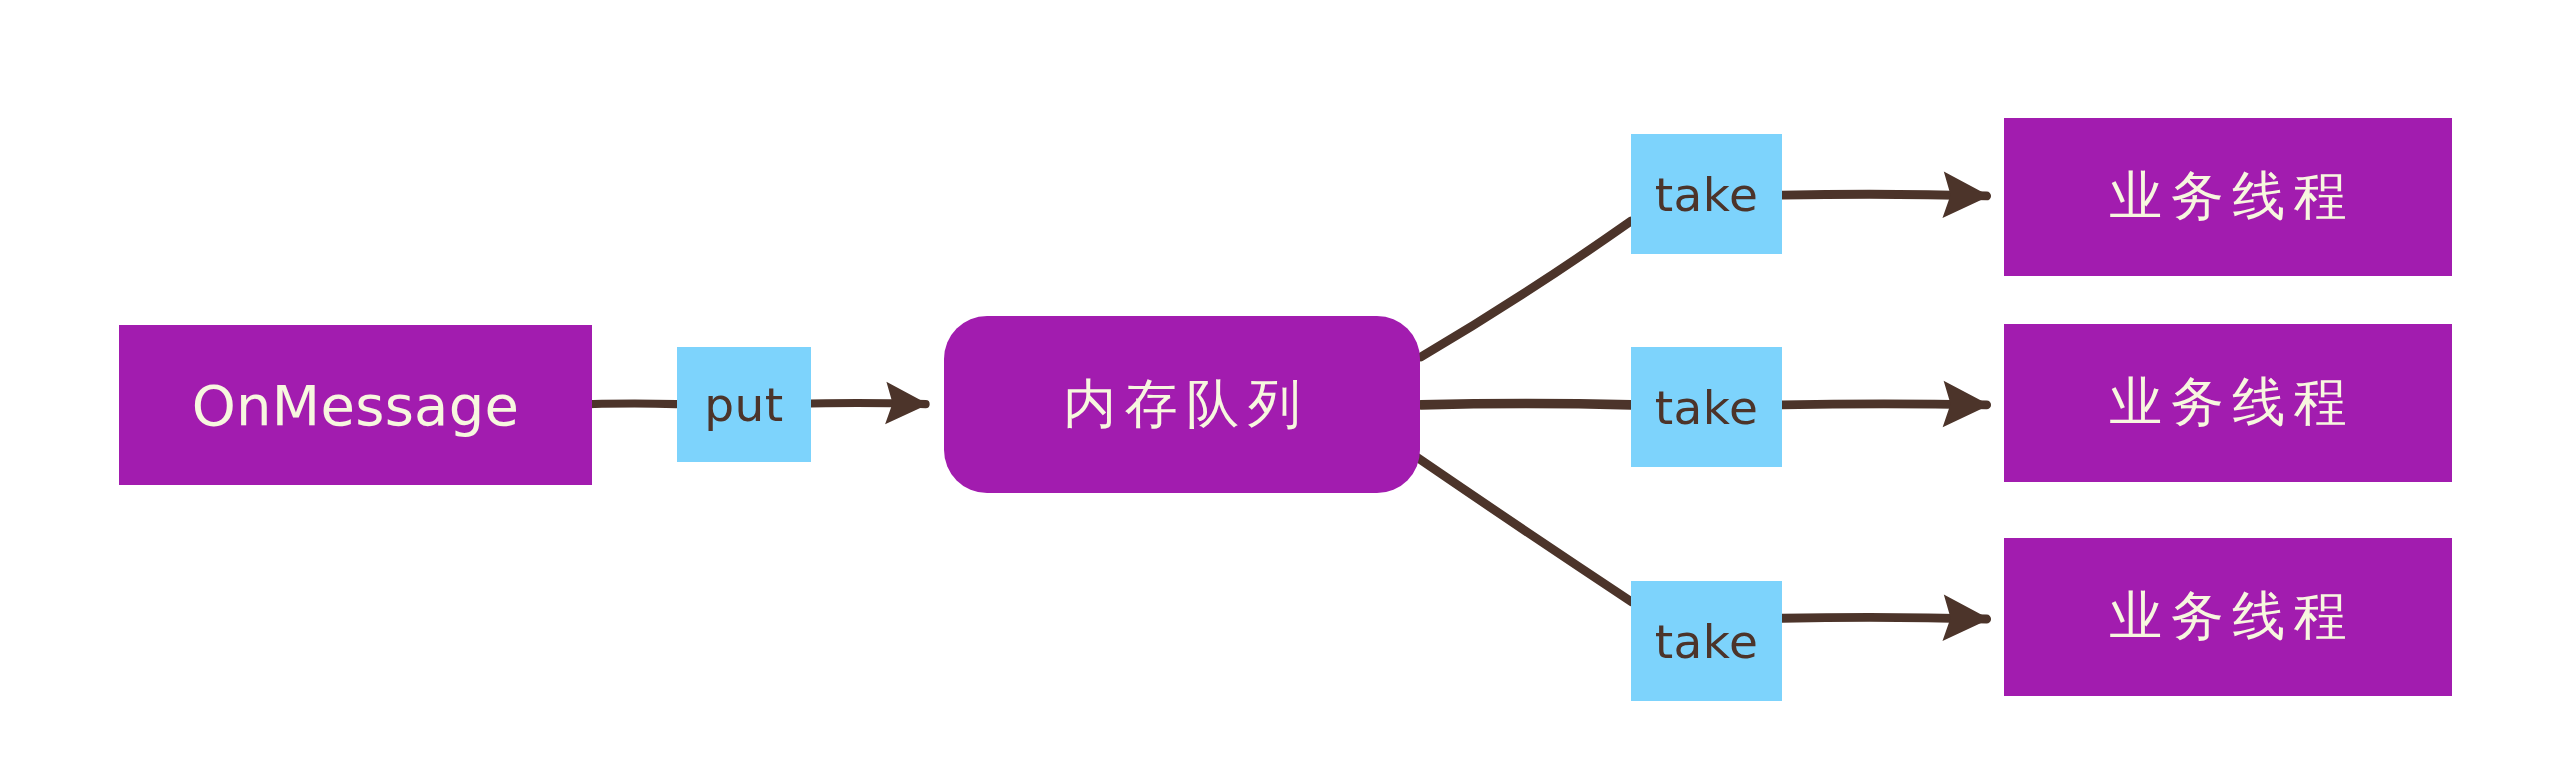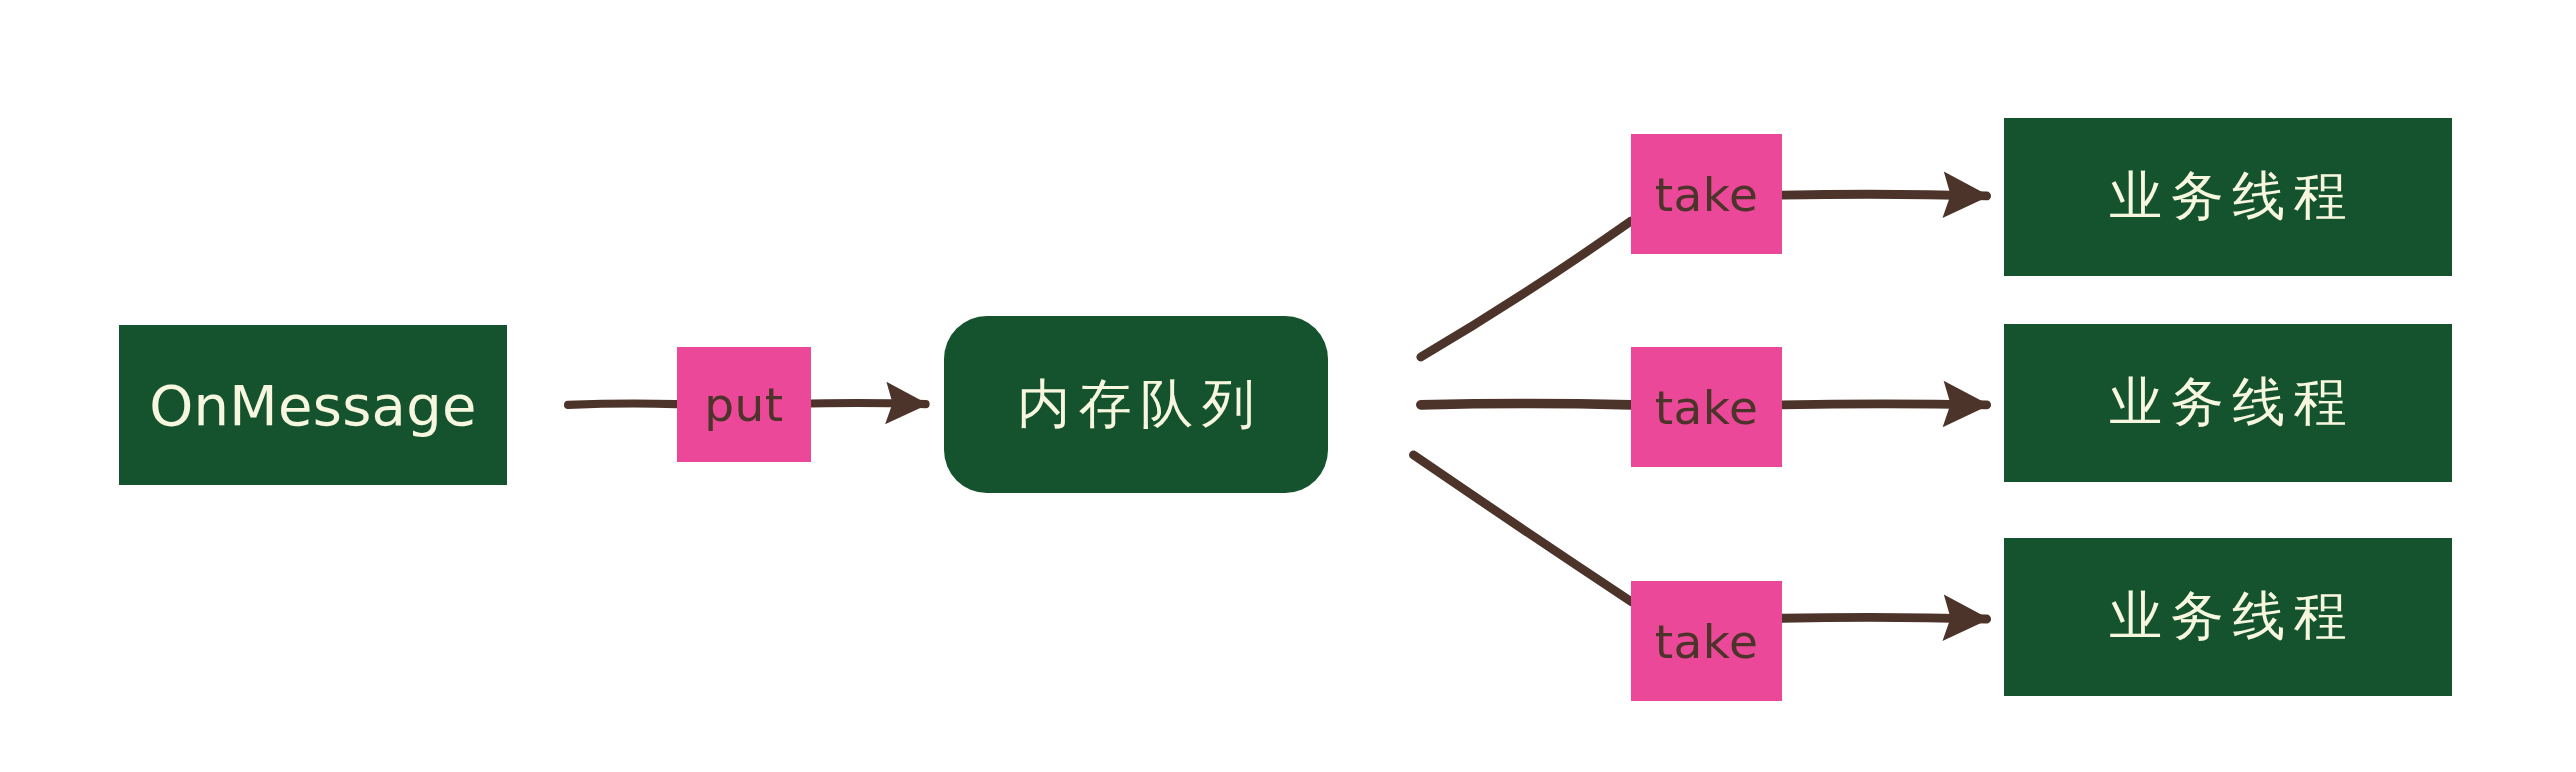--- a/index.html
+++ b/index.html
@@ -29,21 +29,21 @@
     pointer-events: none;
   }
 
   
   .node {
     position: absolute;
     display: flex;
     align-items: center;
     justify-content: center;
     box-sizing: border-box;
-    background: #14532d;
+    background: #a21caf;
     color: #F7F7DF;
     font-family: "DejaVu Sans", "Liberation Sans", sans-serif;
     letter-spacing: 0.02em;
     white-space: nowrap;
     user-select: none;
   }
   .node.latin {
     font-size: 56px;
     letter-spacing: 0.005em;
   }
@@ -56,34 +56,34 @@
     border-radius: 43px;
   }
 
   
   .edge-label {
     position: absolute;
     display: flex;
     align-items: center;
     justify-content: center;
     box-sizing: border-box;
-    background: #ec4899;
+    background: #7dd3fc;
     color: #4C342A;
     font-family: "DejaVu Sans", "Liberation Sans", sans-serif;
     font-size: 47px;
     letter-spacing: 0.01em;
     white-space: nowrap;
     user-select: none;
   }
 
   
-  #node-onmessage { left: 119px;  top: 325px; width: 388px; height: 160px; }
+  #node-onmessage { left: 119px;  top: 325px; width: 473px; height: 160px; }
 
   
-  #node-queue     { left: 944px; top: 316px; width: 384px; height: 177px; }
+  #node-queue     { left: 944px; top: 316px; width: 476px; height: 177px; }
 
   
   #node-worker-0  { left: 2004px; top: 118px; width: 448px; height: 158px; }
   #node-worker-1  { left: 2004px; top: 324px; width: 448px; height: 158px; }
   #node-worker-2  { left: 2004px; top: 538px; width: 448px; height: 158px; }
 
   
   #label-put      { left: 677px;  top: 347px; width: 134px; height: 115px; }
   #label-take-0   { left: 1631px; top: 134px; width: 151px; height: 120px; }
   #label-take-1   { left: 1631px; top: 347px; width: 151px; height: 120px; }

